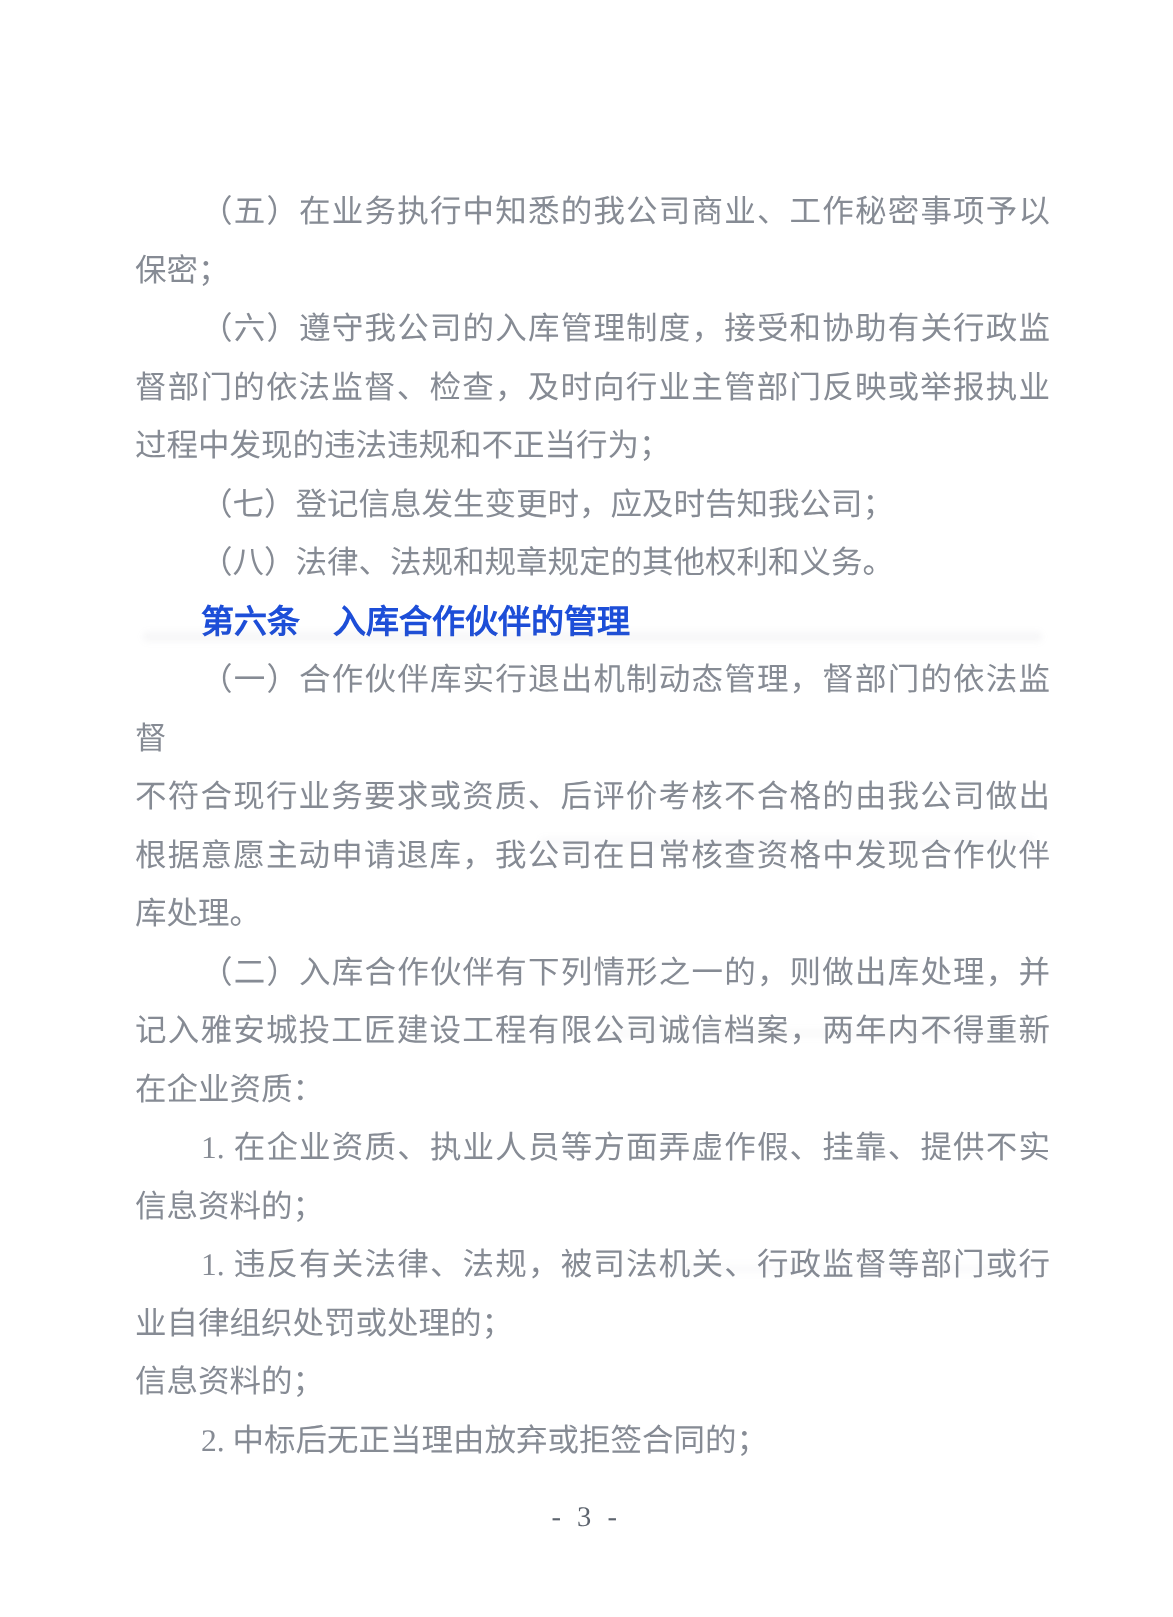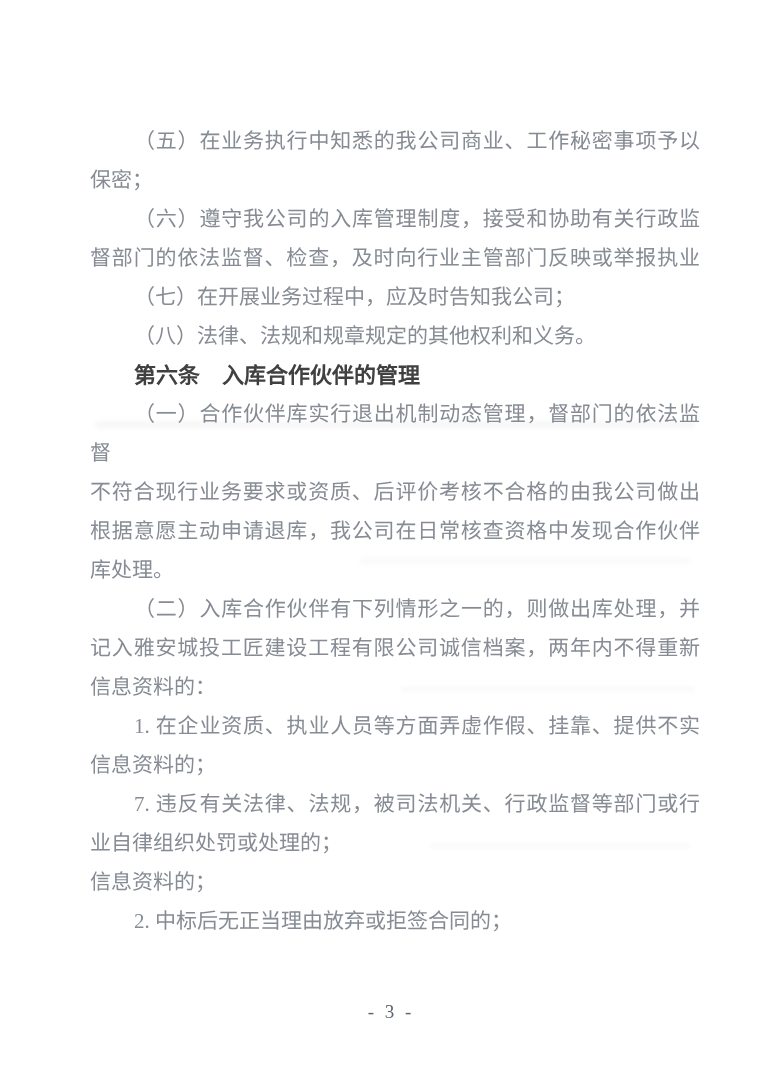--- a/index.html
+++ b/index.html
@@ -41,21 +41,21 @@
   
   .fill {
     text-align: justify;
     text-align-last: justify;
   }
   
   .head {
     font-family: "Liberation Sans", "DejaVu Sans", sans-serif;
     font-weight: 700;
     font-size: 22px;
-    color: #404040;
+    color: #1d4ed8;
   }
   .footer {
     position: absolute;
     left: 0;
     top: 1001px;
     width: 782px;
     text-align: center;
   }
   .pagenum {
     font-size: 19px;
@@ -82,52 +82,53 @@
   <main class="doc">
 
     <section class="para">
       <div class="ln ind fill">（五）在业务执行中知悉的我公司商业、工作秘密事项予以</div>
       <div class="ln">保密；</div>
     </section>
 
     <section class="para">
       <div class="ln ind fill">（六）遵守我公司的入库管理制度，接受和协助有关行政监</div>
       <div class="ln fill">督部门的依法监督、检查，及时向行业主管部门反映或举报执业</div>
+      <div class="ln">过程中发现的违法违规和不正当行为；</div>
     </section>
 
     <section class="para">
-      <div class="ln ind">（七）在开展业务过程中，应及时告知我公司；</div>
+      <div class="ln ind">（七）登记信息发生变更时，应及时告知我公司；</div>
     </section>
 
     <section class="para">
       <div class="ln ind">（八）法律、法规和规章规定的其他权利和义务。</div>
     </section>
 
     <h2 class="ln ind head">第六条　入库合作伙伴的管理</h2>
 
     <section class="para">
       <div class="ln ind fill">（一）合作伙伴库实行退出机制动态管理，督部门的依法监督</div>
       <div class="ln fill">不符合现行业务要求或资质、后评价考核不合格的由我公司做出</div>
       <div class="ln fill">根据意愿主动申请退库，我公司在日常核查资格中发现合作伙伴</div>
       <div class="ln">库处理。</div>
     </section>
 
     <section class="para">
       <div class="ln ind fill">（二）入库合作伙伴有下列情形之一的，则做出库处理，并</div>
       <div class="ln fill">记入雅安城投工匠建设工程有限公司诚信档案，两年内不得重新</div>
-      <div class="ln">信息资料的：</div>
+      <div class="ln">在企业资质：</div>
     </section>
 
     <section class="para">
       <div class="ln ind fill">1. 在企业资质、执业人员等方面弄虚作假、挂靠、提供不实</div>
       <div class="ln">信息资料的；</div>
     </section>
 
     <section class="para">
-      <div class="ln ind fill">7. 违反有关法律、法规，被司法机关、行政监督等部门或行</div>
+      <div class="ln ind fill">1. 违反有关法律、法规，被司法机关、行政监督等部门或行</div>
       <div class="ln">业自律组织处罚或处理的；</div>
     </section>
 
     <section class="para">
       <div class="ln">信息资料的；</div>
     </section>
 
     <section class="para">
       <div class="ln ind">2. 中标后无正当理由放弃或拒签合同的；</div>
     </section>

